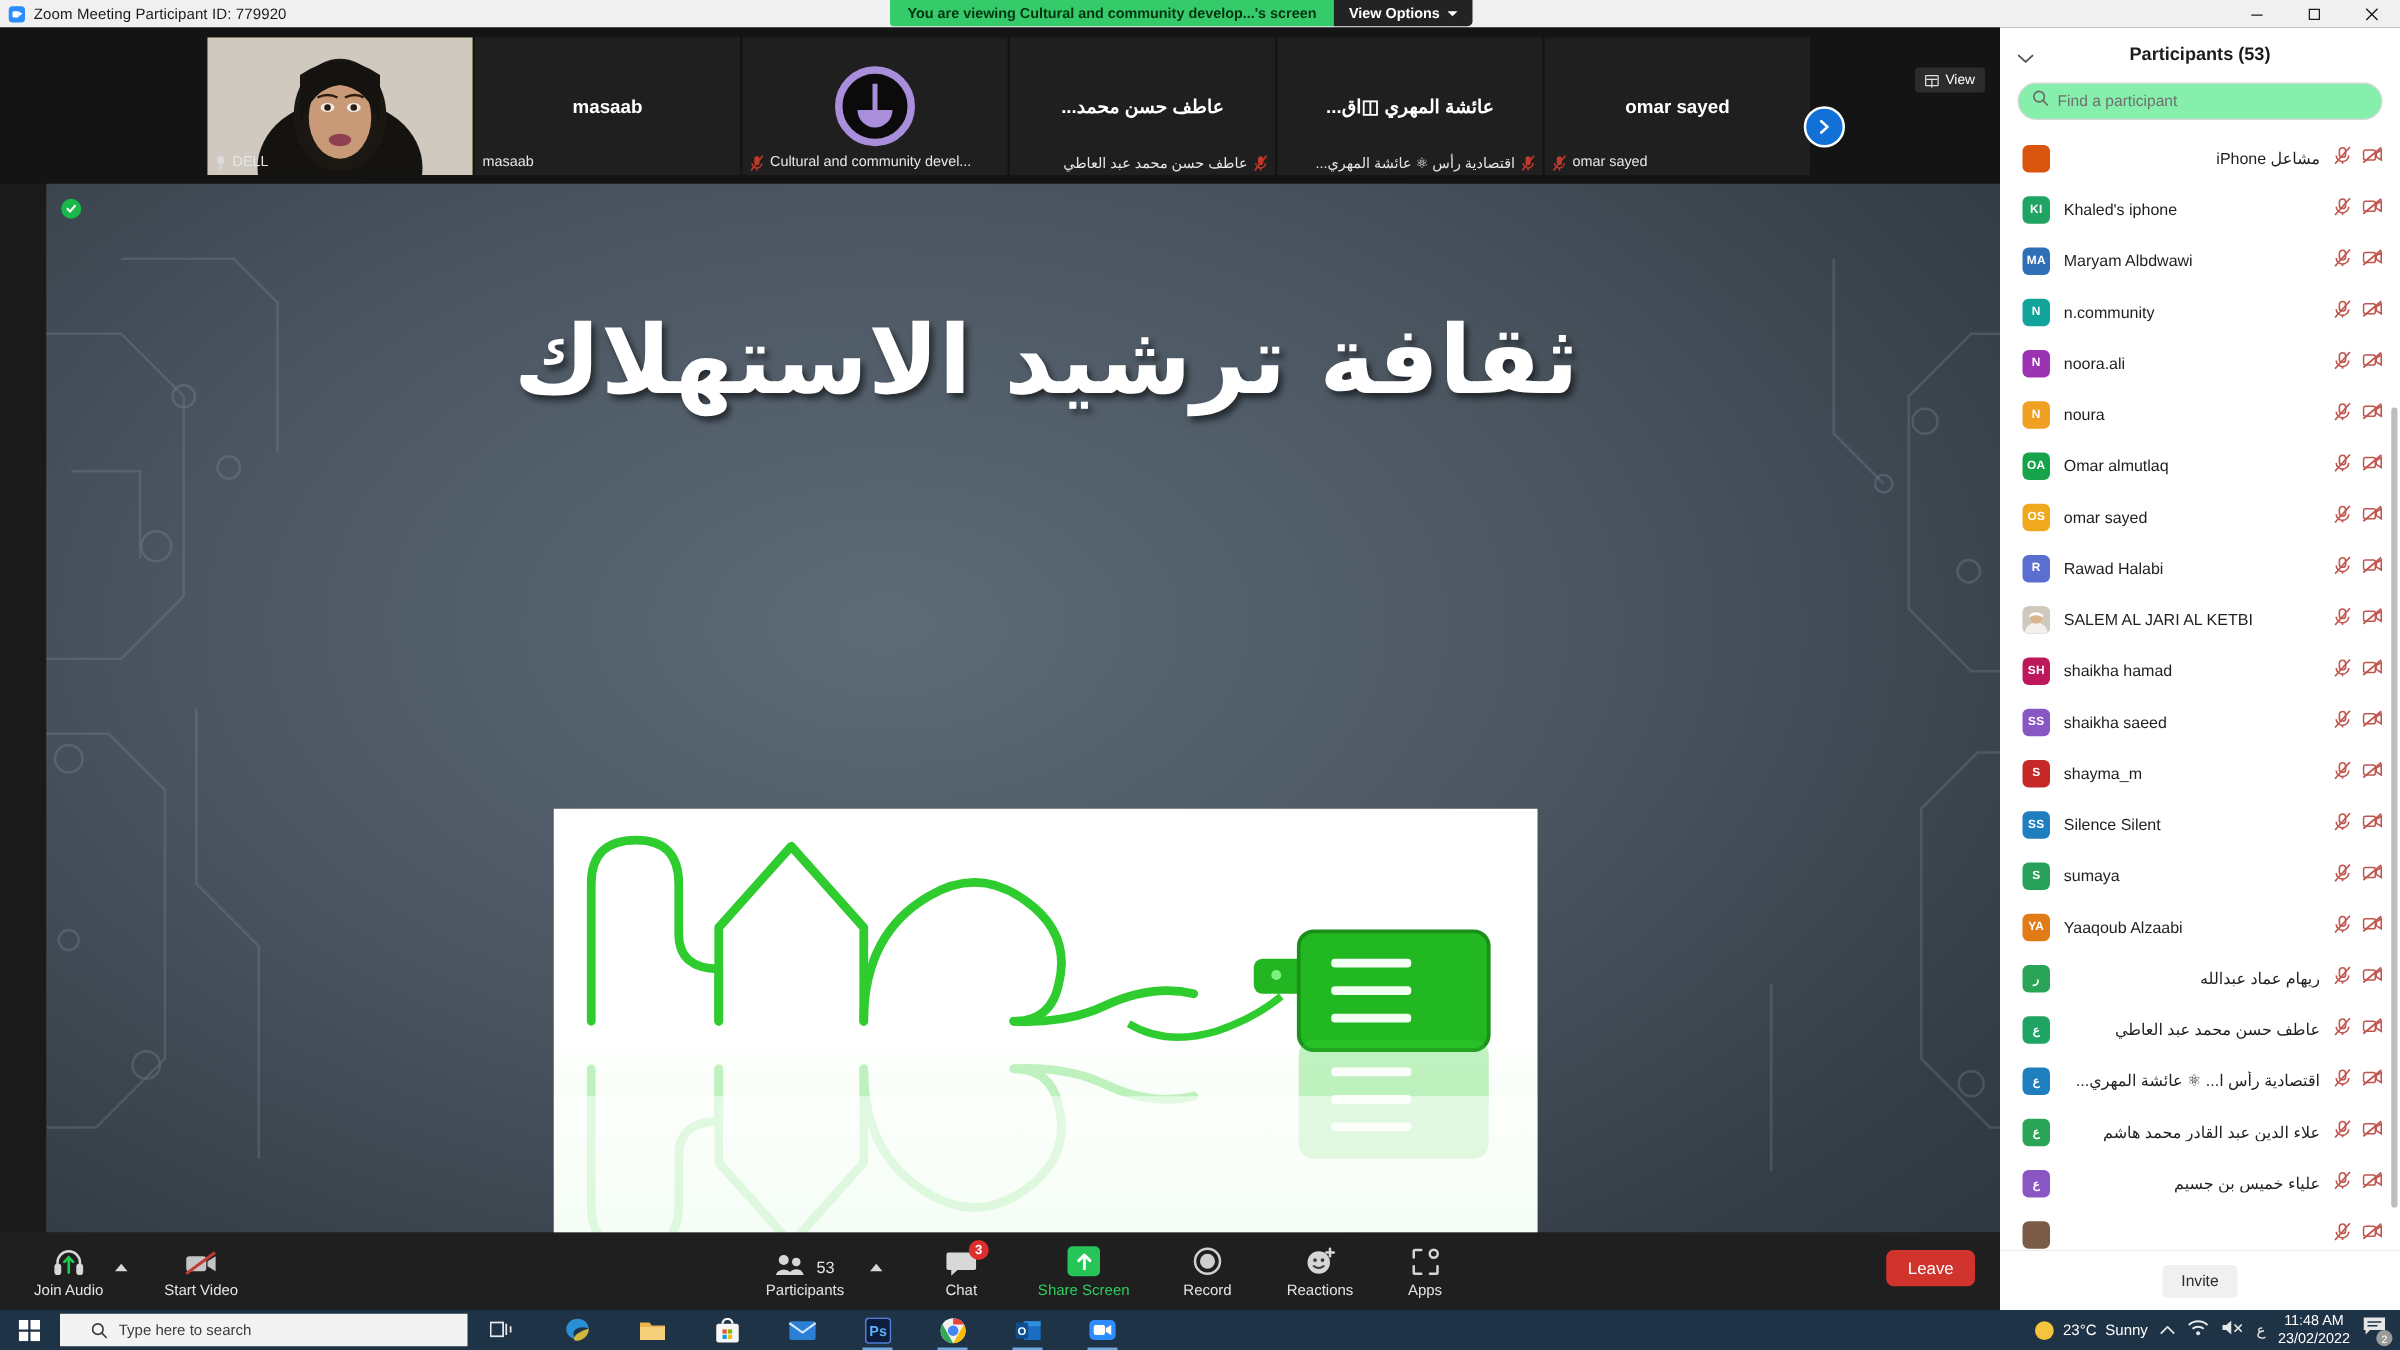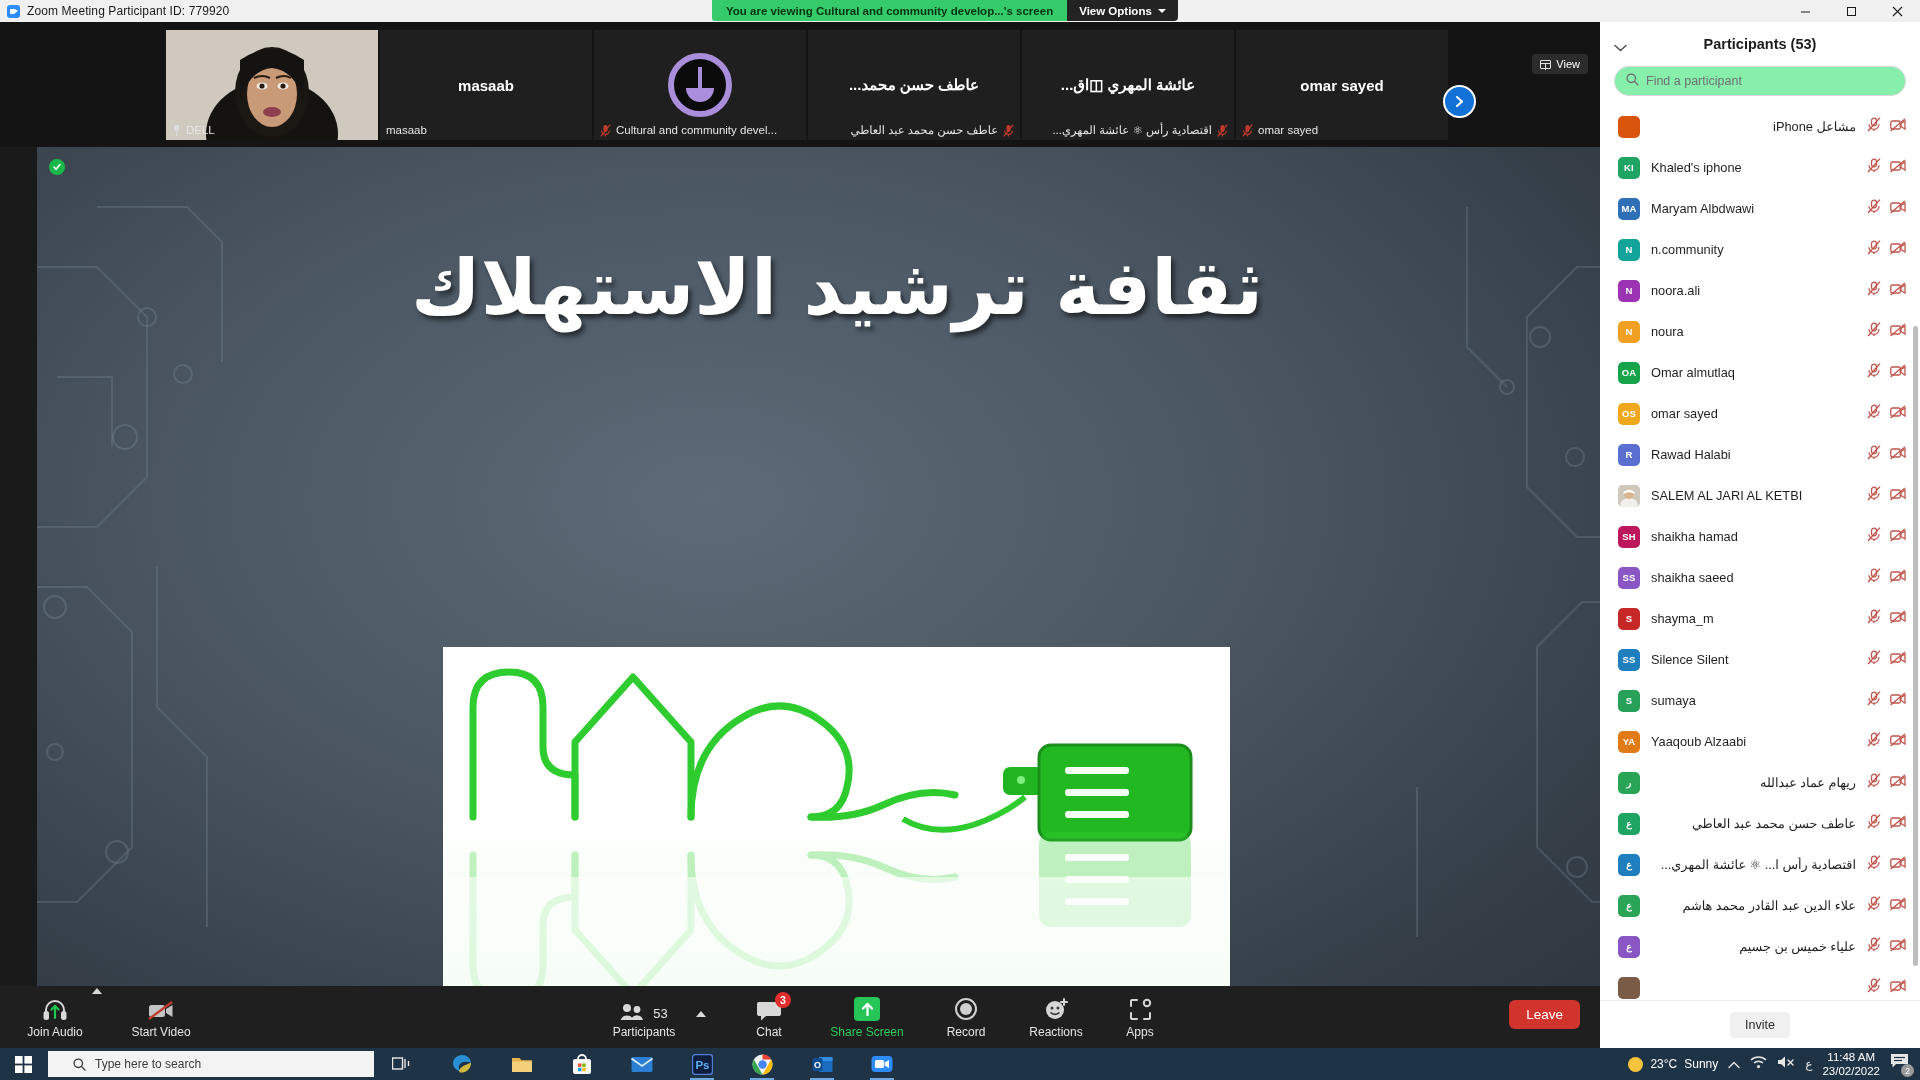--- a/index.html
+++ b/index.html
@@ -145,21 +145,21 @@
   .tool {
     display:flex; flex-direction:column; align-items:center; justify-content:center;
     color:#e4e4e4; font-size:12px; height:58px; position:relative;
   }
   .tool .lbl { margin-top:4px; white-space:nowrap; }
   .tool-ico { height:26px; display:flex; align-items:flex-end; justify-content:center; }
   .caretup {
     width:0;height:0;border-left:5px solid transparent;border-right:5px solid transparent;
     border-bottom:6px solid #d8d8d8; margin-bottom:6px;
   }
-  .left-tools { display:flex; gap:0; padding-left:18px; }
+  .left-tools { display:flex; align-items:center; gap:0; padding-left:18px; }
   .center-tools { position:absolute; left:598px; display:flex; align-items:center; }
   .badge {
     position:absolute; top:-3px; right:-10px; min-width:16px; height:16px;
     background:#e02d2d; color:#fff; font-size:10.5px; font-weight:bold; border-radius:8px;
     display:flex; align-items:center; justify-content:center; padding:0 4px;
   }
   .share-ico-box {
     width:26px; height:24px; background:#27c457; border-radius:4px;
     display:flex; align-items:center; justify-content:center;
   }

